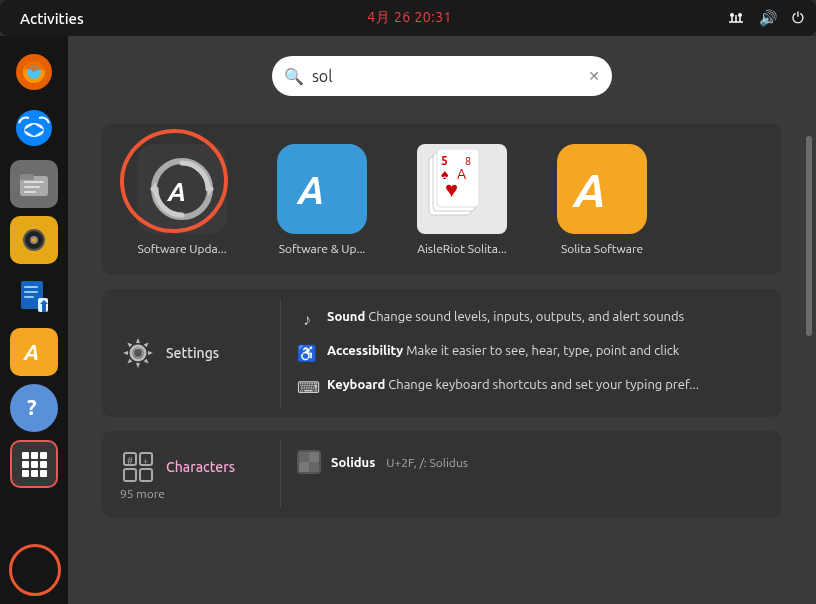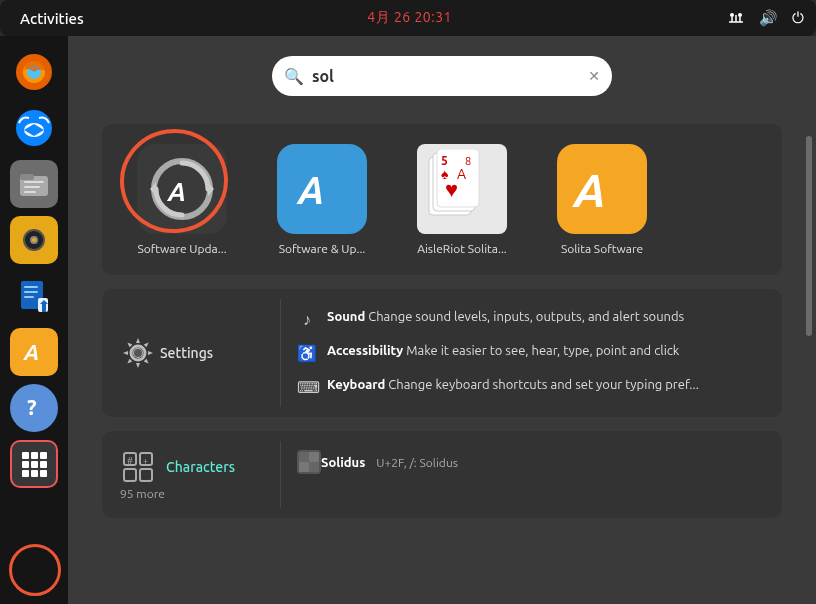--- a/index.html
+++ b/index.html
@@ -124,21 +124,20 @@
       gap: 8px;
     }
     .search-icon-wrap {
       color: #888;
       font-size: 16px;
     }
     .search-input-display {
       flex: 1;
       font-size: 16px;
       color: #333;
-      font-weight: bold;
     }
     .search-clear {
       color: #888;
       font-size: 14px;
       cursor: pointer;
     }
 
     
     .apps-section {
       width: 680px;
@@ -204,21 +203,21 @@
       background: rgba(50,50,50,0.85);
       border-radius: 10px;
       padding: 10px 18px;
       margin-bottom: 14px;
       display: flex;
       gap: 0;
     }
     .settings-left {
       display: flex;
       align-items: center;
-      gap: 4px;
+      gap: 10px;
       width: 160px;
       padding: 8px 0;
     }
     .settings-gear {
       width: 36px;
       height: 36px;
       display: flex;
       align-items: center;
       justify-content: center;
       font-size: 24px;
@@ -285,40 +284,40 @@
     .chars-icon {
       width: 36px;
       height: 36px;
       display: flex;
       align-items: center;
       justify-content: center;
       font-size: 20px;
       color: #bbb;
     }
     .chars-label {
-      color: #5eead4;
+      color: #f9a8d4;
       font-size: 14px;
       font-weight: 500;
     }
     .chars-more {
       color: #aaa;
       font-size: 12px;
     }
     .chars-right {
       flex: 1;
       display: flex;
       flex-direction: column;
       gap: 6px;
       padding: 6px 0 6px 16px;
       border-left: 1px solid rgba(255,255,255,0.1);
     }
     .char-row {
       display: flex;
       align-items: center;
-      gap: 0;
+      gap: 10px;
       padding: 3px 0;
       cursor: pointer;
     }
     .char-row-icon {
       font-size: 14px;
       color: #aaa;
       width: 24px;
       height: 24px;
       background: #555;
       border-radius: 4px;

